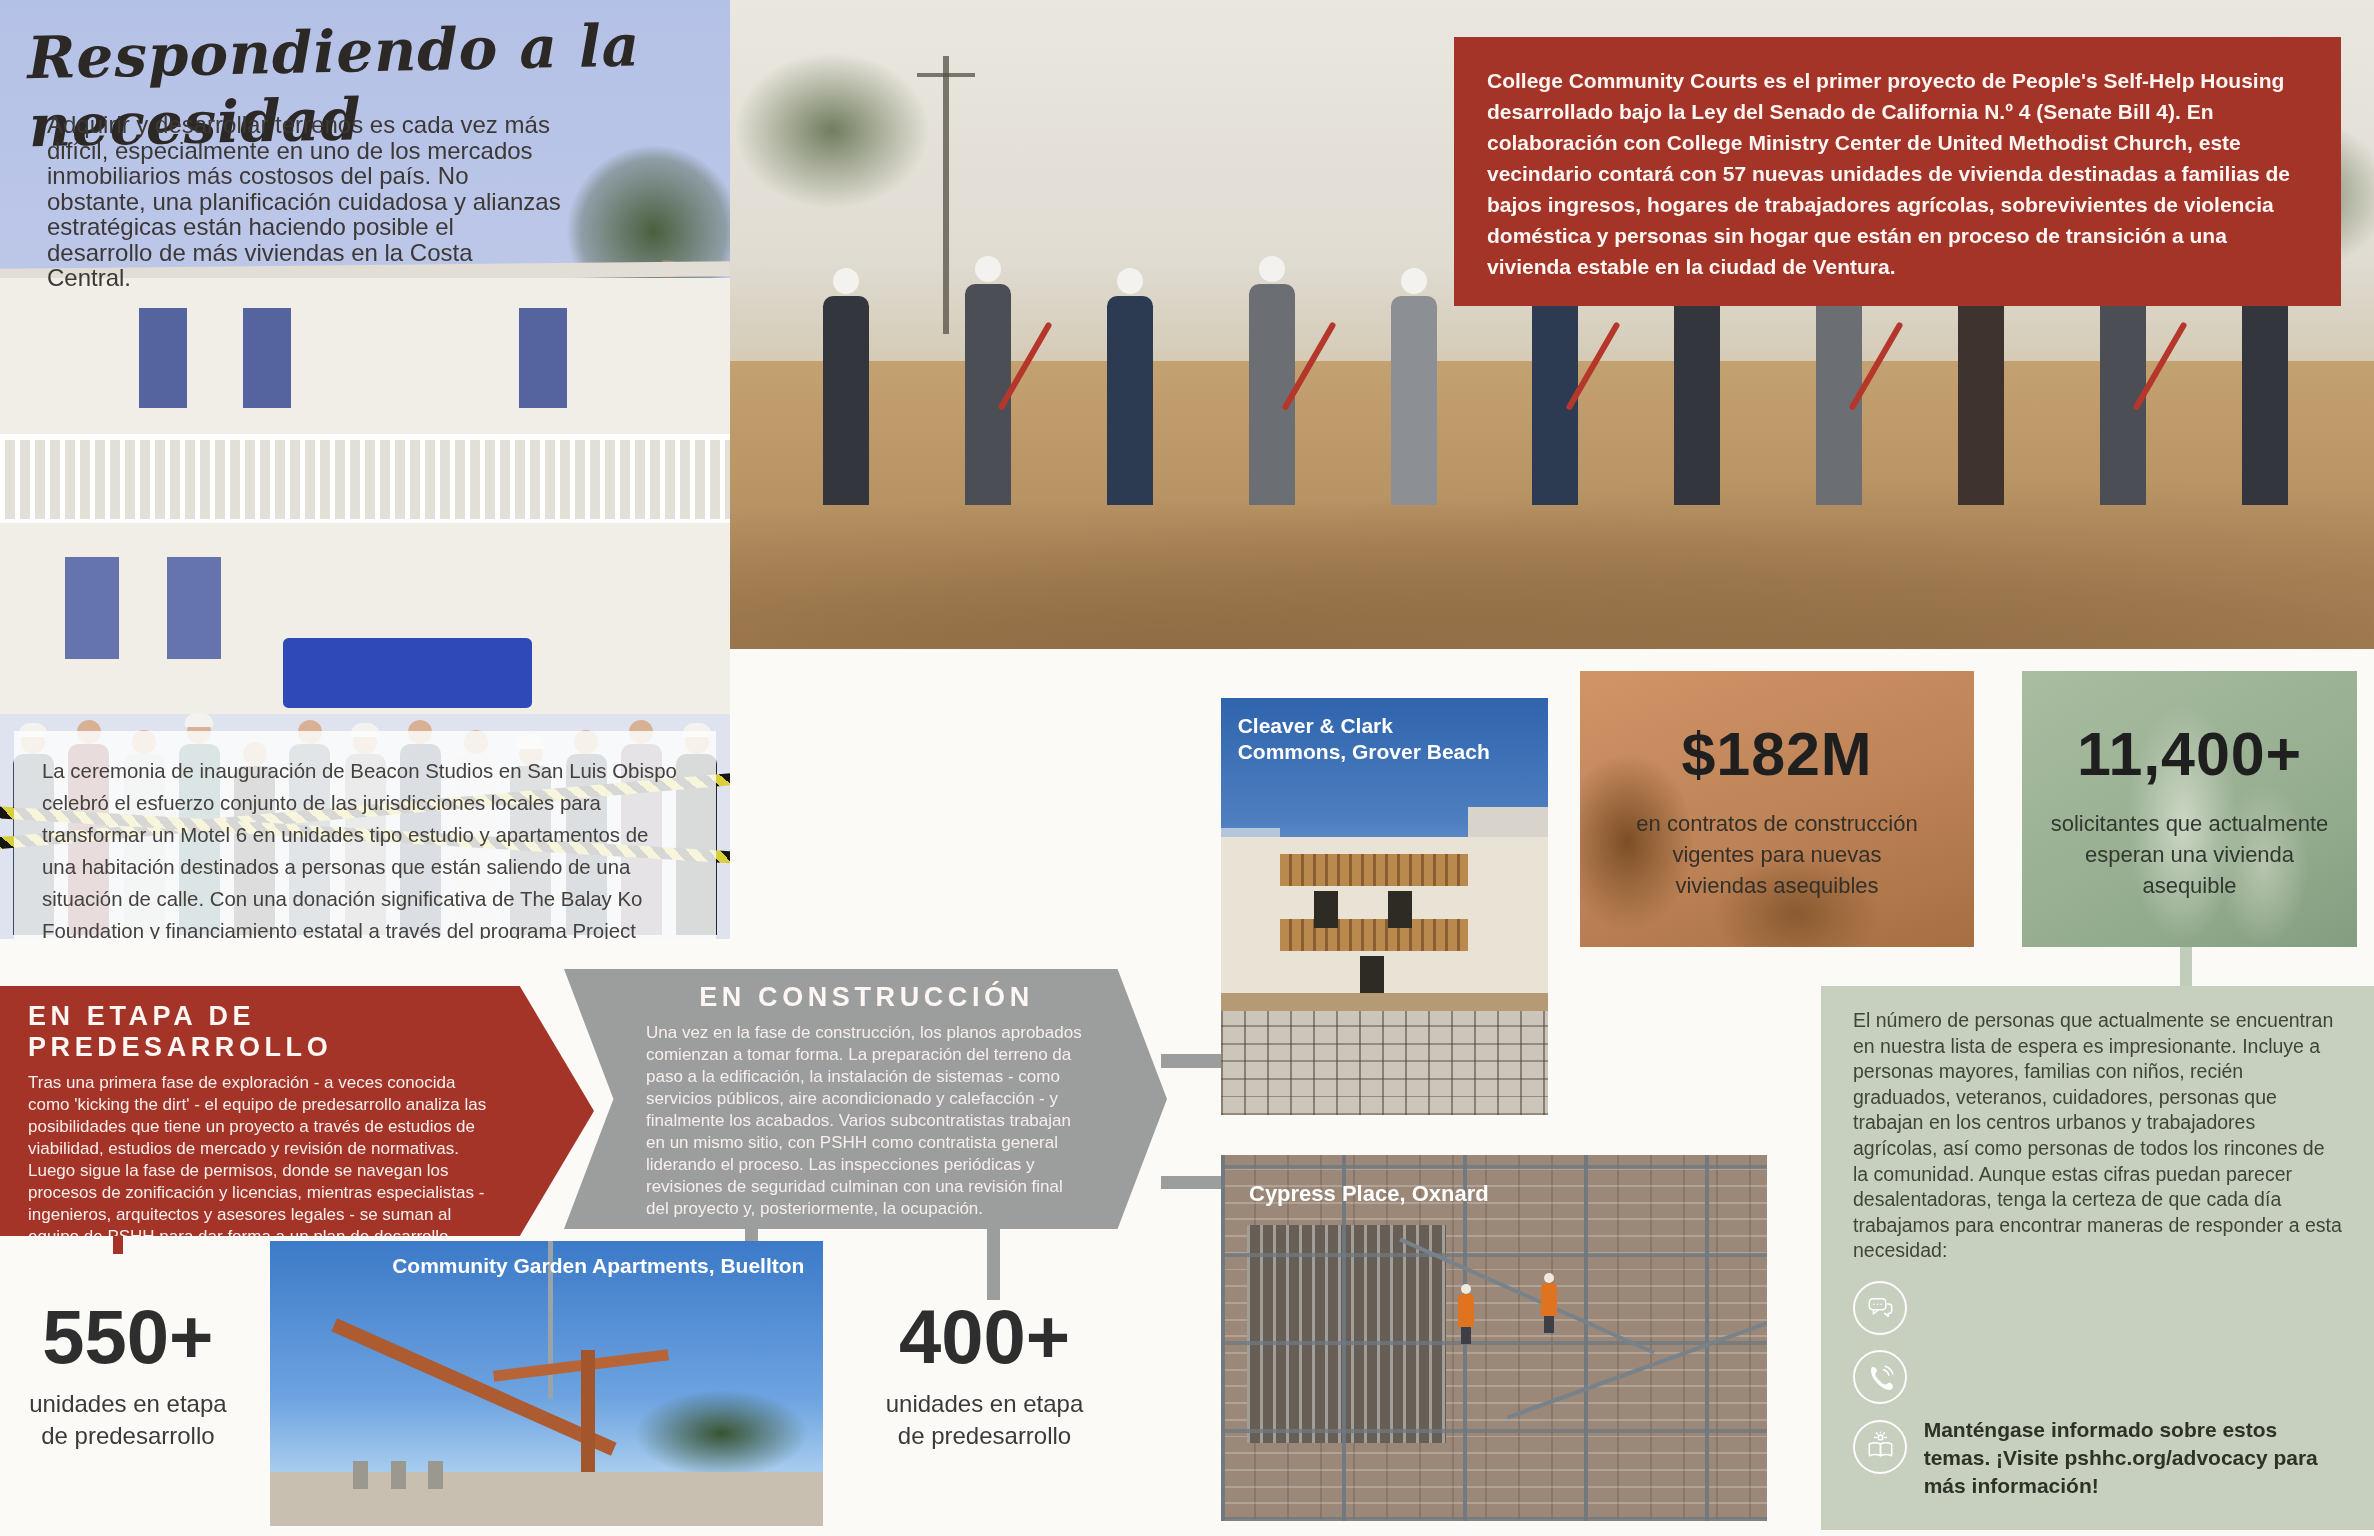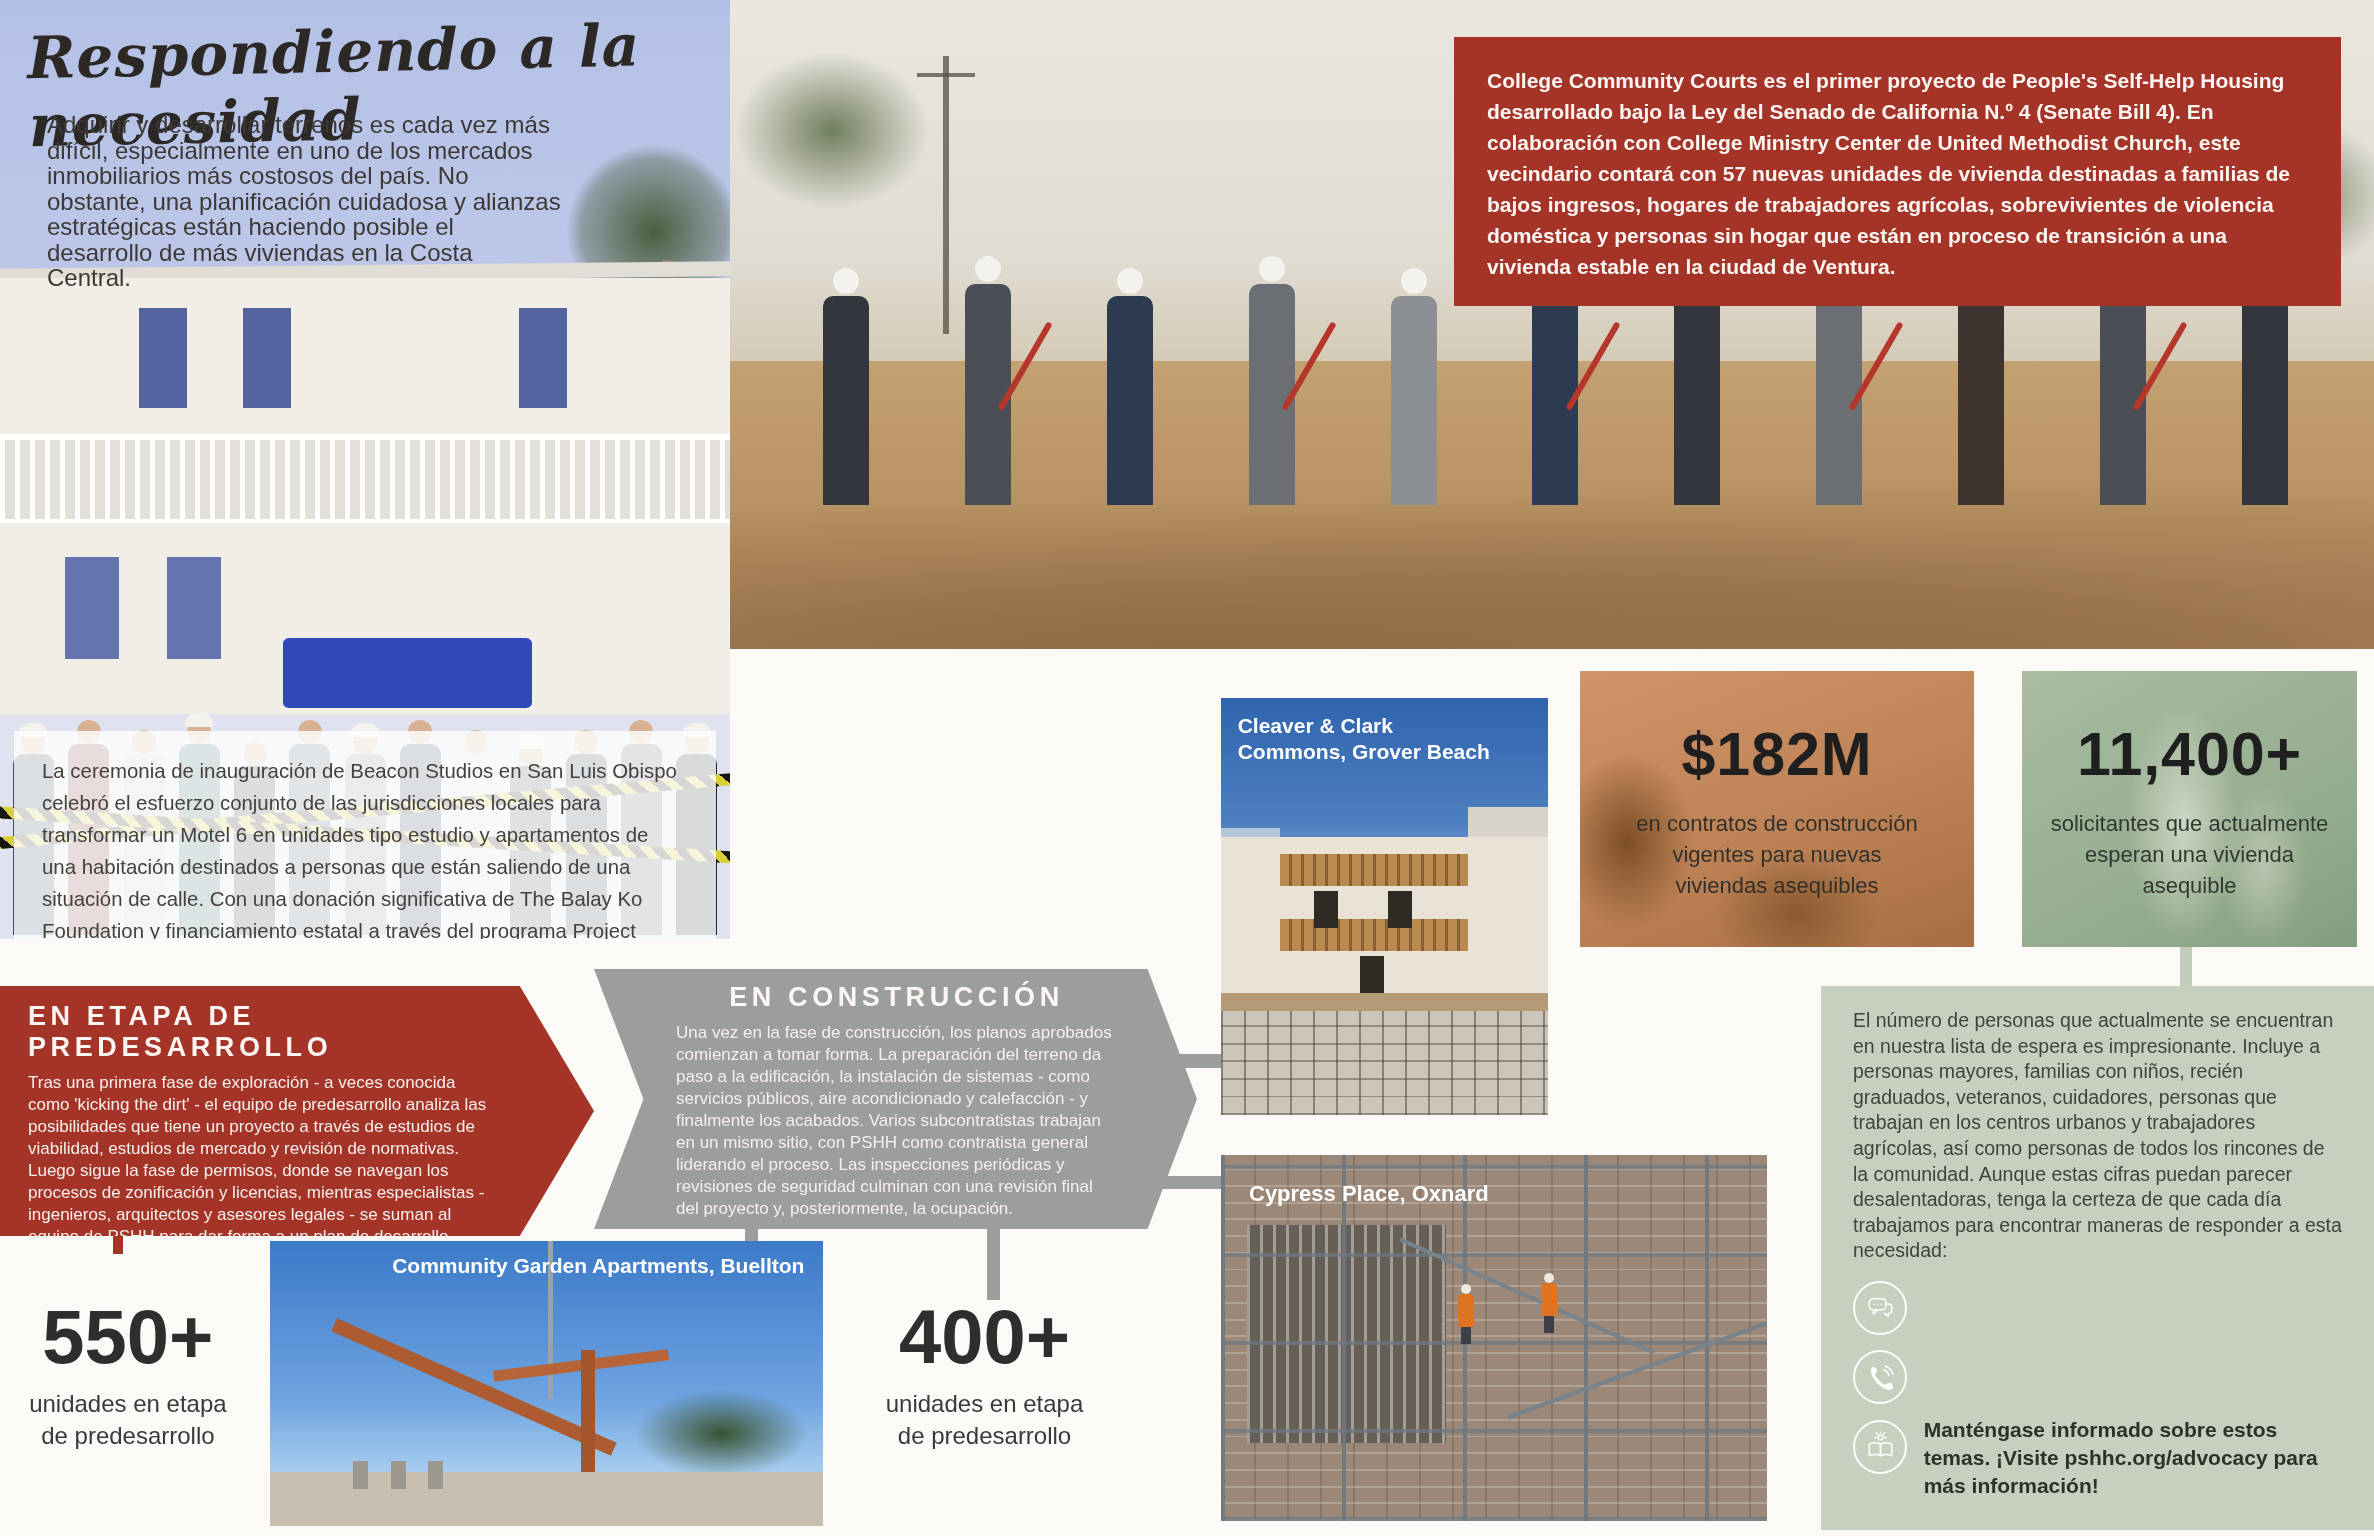--- a/index.html
+++ b/index.html
@@ -113,21 +113,21 @@
                radial-gradient(56px 102px at 72% 70%, #b7c5ae 0%, rgba(183,197,174,0) 80%),
                linear-gradient(150deg, #a9bda1 0%, #93ab8d 70%, #849c7f 100%);margin-left:48px; }
   .stat-tile .big { margin:48px 0 0 0; font-size:61px; font-weight:bold; color:#1f1f1f; letter-spacing:0.9px; }
   .stat-tile .small { margin:18.6px auto 0 auto; width:306px; font-size:22px; line-height:31px; color:#33302a; }
   .stat-applicants .small { color:#313830; }
 
   
   .stage-box { position:absolute; color:#fff; }
   .stage-predev { left:0; top:986px; width:594px; height:250px; background:var(--brand-red, #a43328);
     clip-path:polygon(0 0, 87.5% 0, 100% 50%, 87.5% 100%, 0 100%); padding:15px 93px 0 28px; }
-  .stage-construction { left:594px; top:969px; width:603px; height:260px; background:var(--stage-gray, #9c9e9d);
+  .stage-construction { left:564px; top:969px; width:603px; height:260px; background:var(--stage-gray, #9c9e9d);
     clip-path:polygon(0 0, 91.8% 0, 100% 50%, 91.8% 100%, 0 100%, 8.2% 50%); padding:13px 80px 0 82px; }
   .stage-box h2 { margin:0 0 9.3px 0; font-size:27px; font-weight:bold; letter-spacing:4.6px; color:#fdf6f2; }
   .stage-construction h2 { text-align:center; }
   .stage-box p { margin:0; font-size:17px; line-height:22px; color:#f7efec; }
 
   
   .stub { position:absolute; }
   .stub-red { left:113px; top:1221px; width:10.2px; height:33px; background:var(--brand-red, #a43328); }
   .stub-gray-a { left:745px; top:1226px; width:13px; height:24px; background:var(--stage-gray, #9c9e9d); }
   .stub-gray-b { left:987px; top:1226px; width:13px; height:74px; background:var(--stage-gray, #9c9e9d); }

